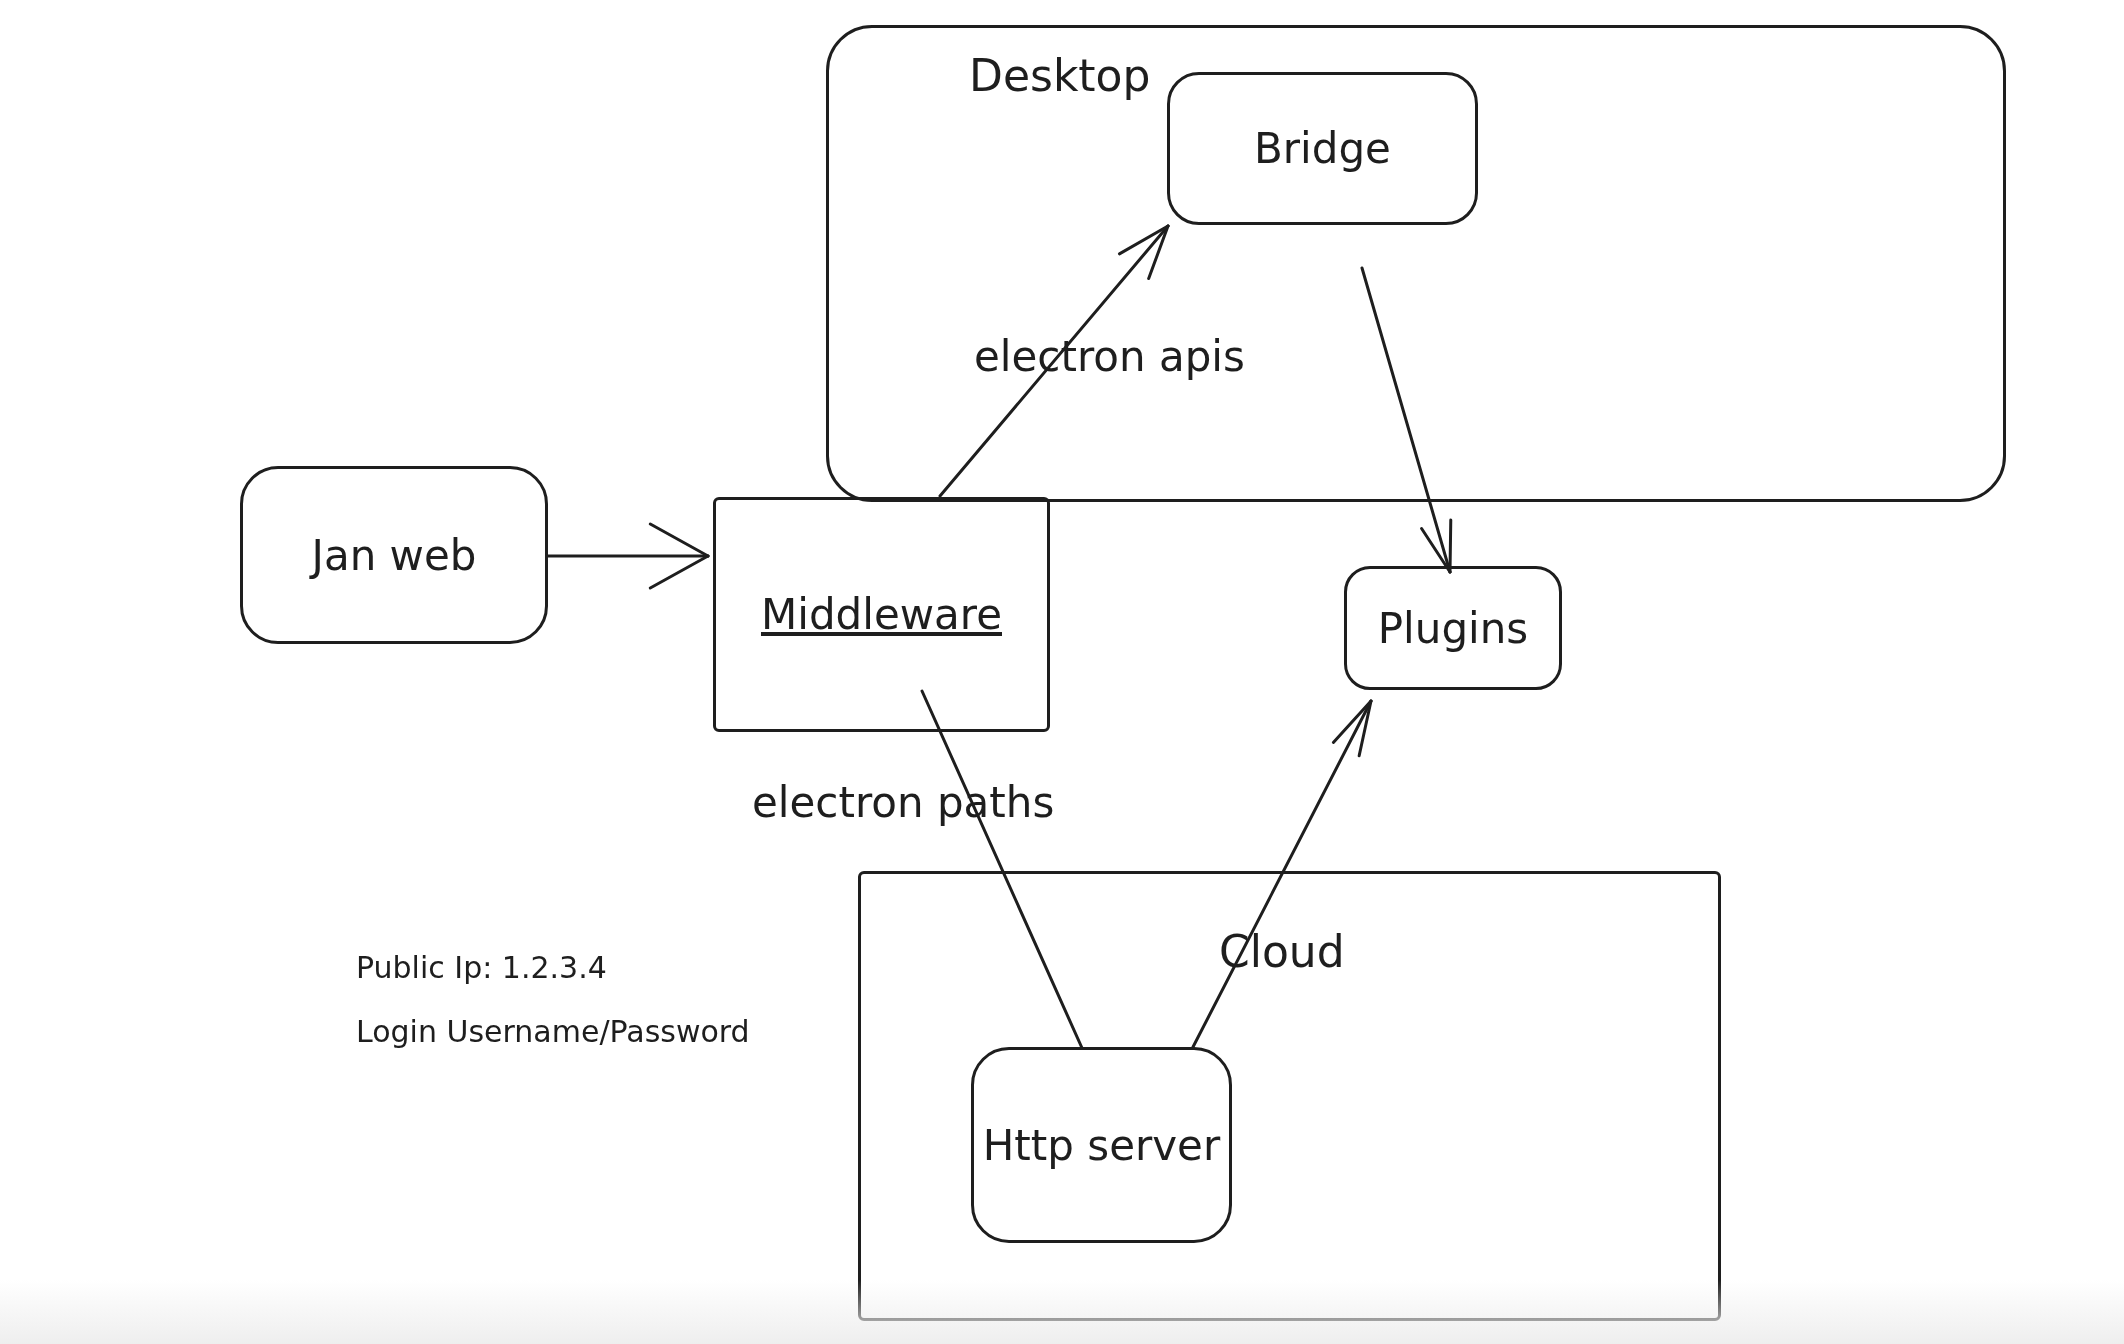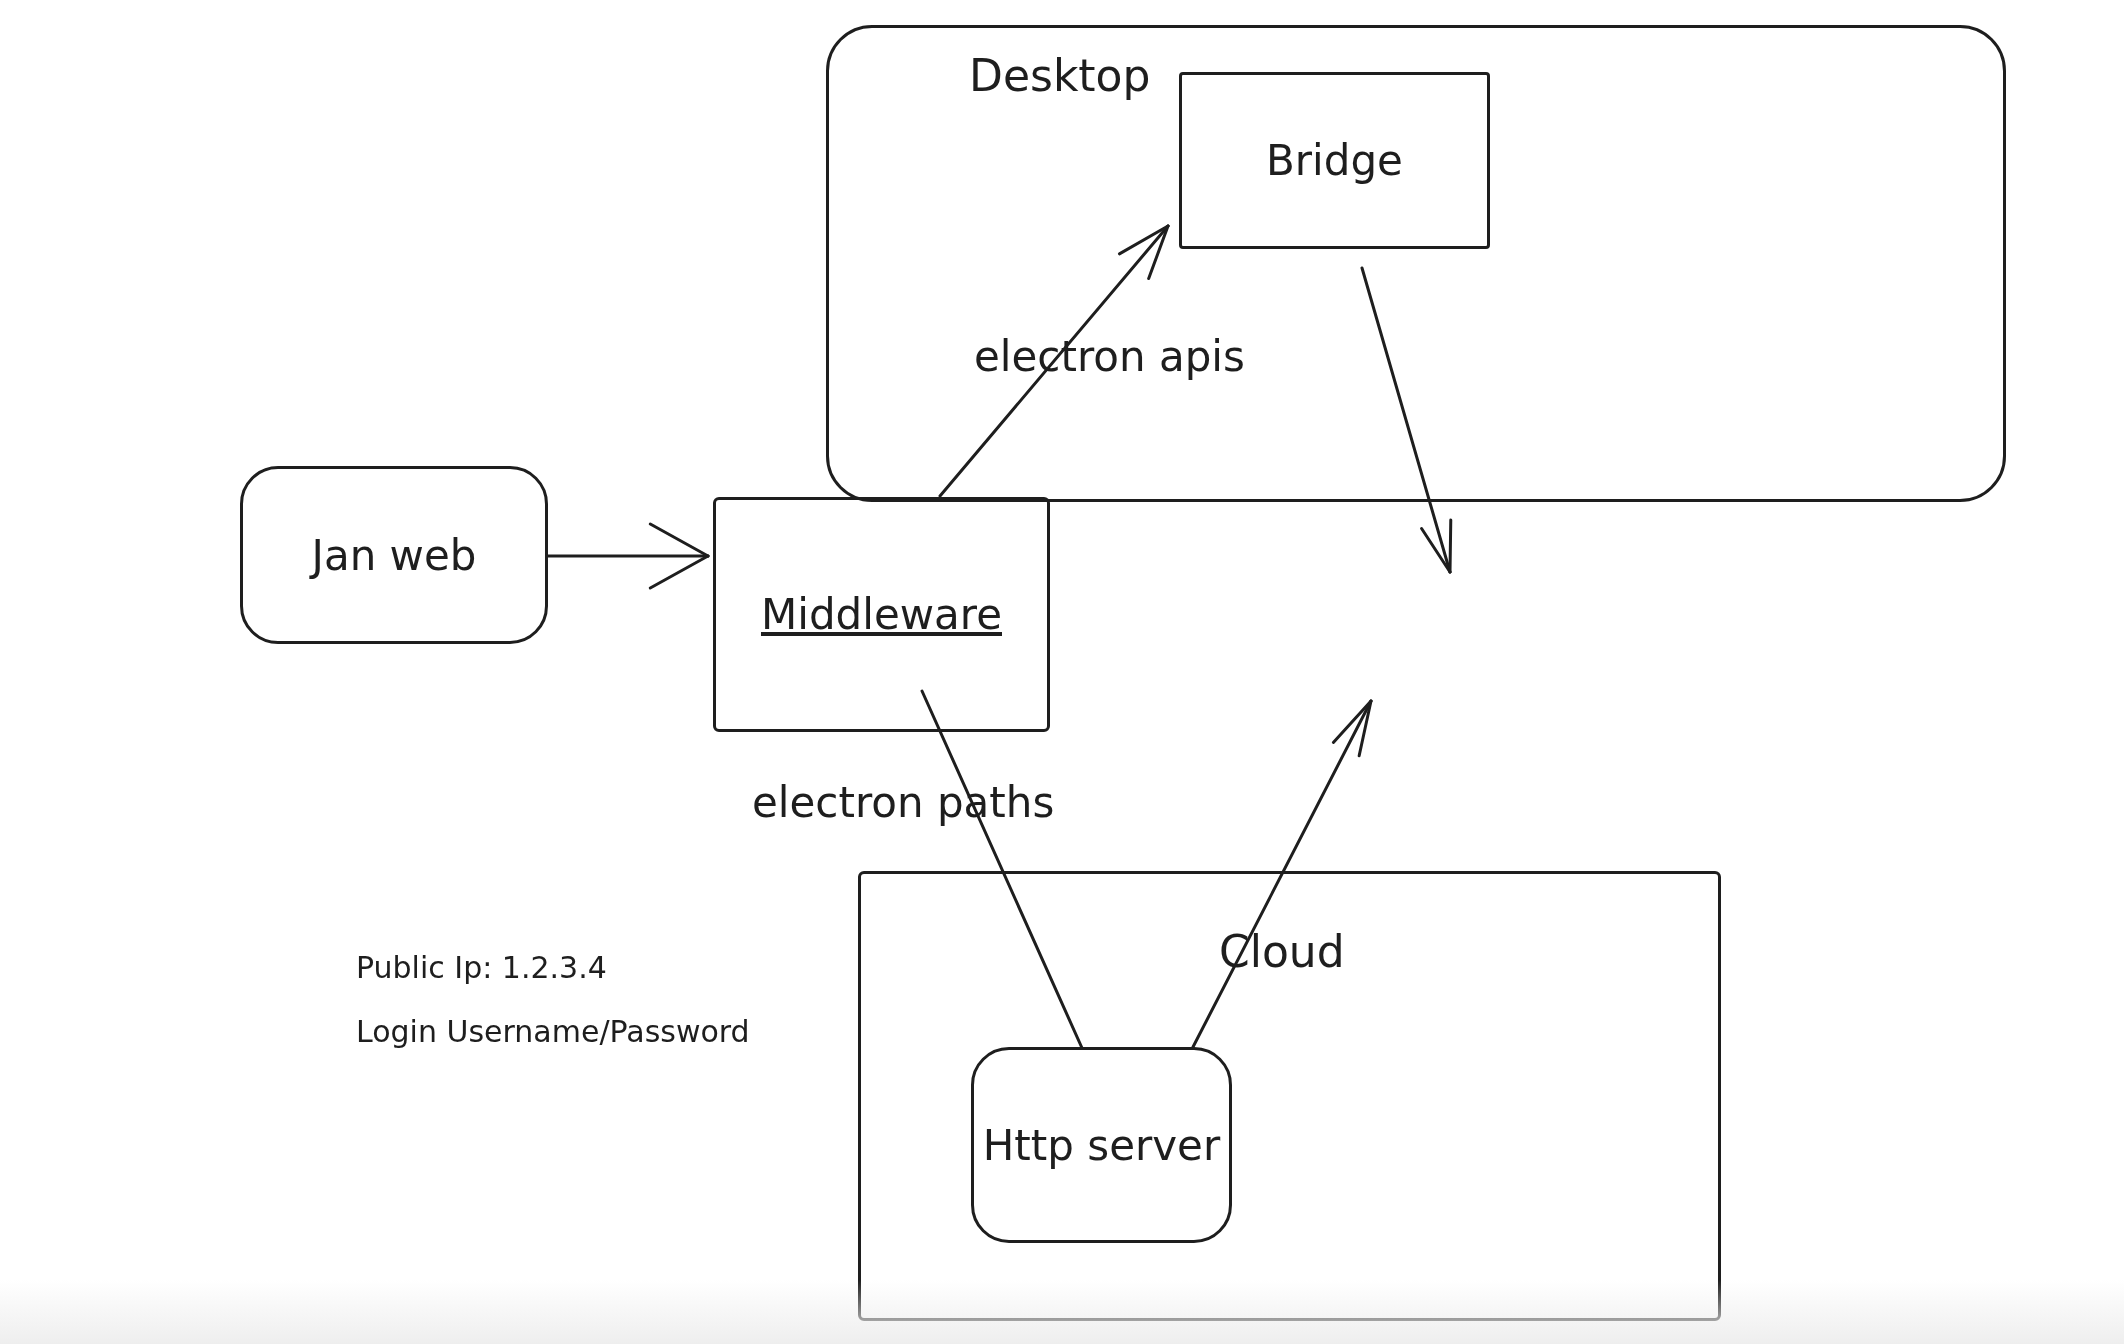--- a/index.html
+++ b/index.html
@@ -39,21 +39,21 @@
     white-space: nowrap;
   }
   
   .desktop { left: 826px; top: 25px;  width: 1180px; height: 477px; border-radius: 46px; text-align: right; }
   .cloud   { left: 858px; top: 871px; width: 863px; height: 450px; border-radius: 6px; }
   .desktop .container-label { left: 140px; top: 22px; }
   .cloud   .container-label { left: 358px; top: 52px; }
   
   .jan-web     { left: 240px;  top: 466px;  width: 308px; height: 178px; border-radius: 38px; }
   .middleware  { left: 713px;  top: 497px;  width: 337px; height: 235px; border-radius: 6px; text-decoration: underline; }
-  .bridge      { left: 1167px; top: 72px;   width: 311px; height: 177px; border-radius: 4px; margin-left: 12px; }
+  .bridge      { left: 1167px; top: 72px;   width: 311px; height: 153px; border-radius: 32px; }
   .plugins     { left: 1344px; top: 566px;  width: 218px; height: 124px; border-radius: 26px; }
   .http-server { left: 971px;  top: 1047px; width: 261px; height: 196px; border-radius: 38px; }
   
   .edge-label {
     position: absolute;
     font-size: 42px;
     white-space: nowrap;
   }
   .electron-apis-label { left: 930px; top: 332px; margin-left: 44px; }
   .request-paths-label { left: 752px; top: 778px; }
@@ -116,20 +116,23 @@
   </div>
 
   <div class="shape node middleware">
     <span class="node-label">Middleware</span>
   </div>
 
   <div class="shape node bridge">
     <span class="node-label">Bridge</span>
   </div>
 
+  <div class="shape node plugins">
+    <span class="node-label">Plugins</span>
+  </div>
 
   <div class="shape node http-server">
     <span class="node-label">Http server</span>
   </div>
 
   <div class="edge-label electron-apis-label">electron apis</div>
 
   <div class="edge-label request-paths-label">electron paths</div>
 
   <div class="note note-line1">Public Ip: 1.2.3.4</div>

